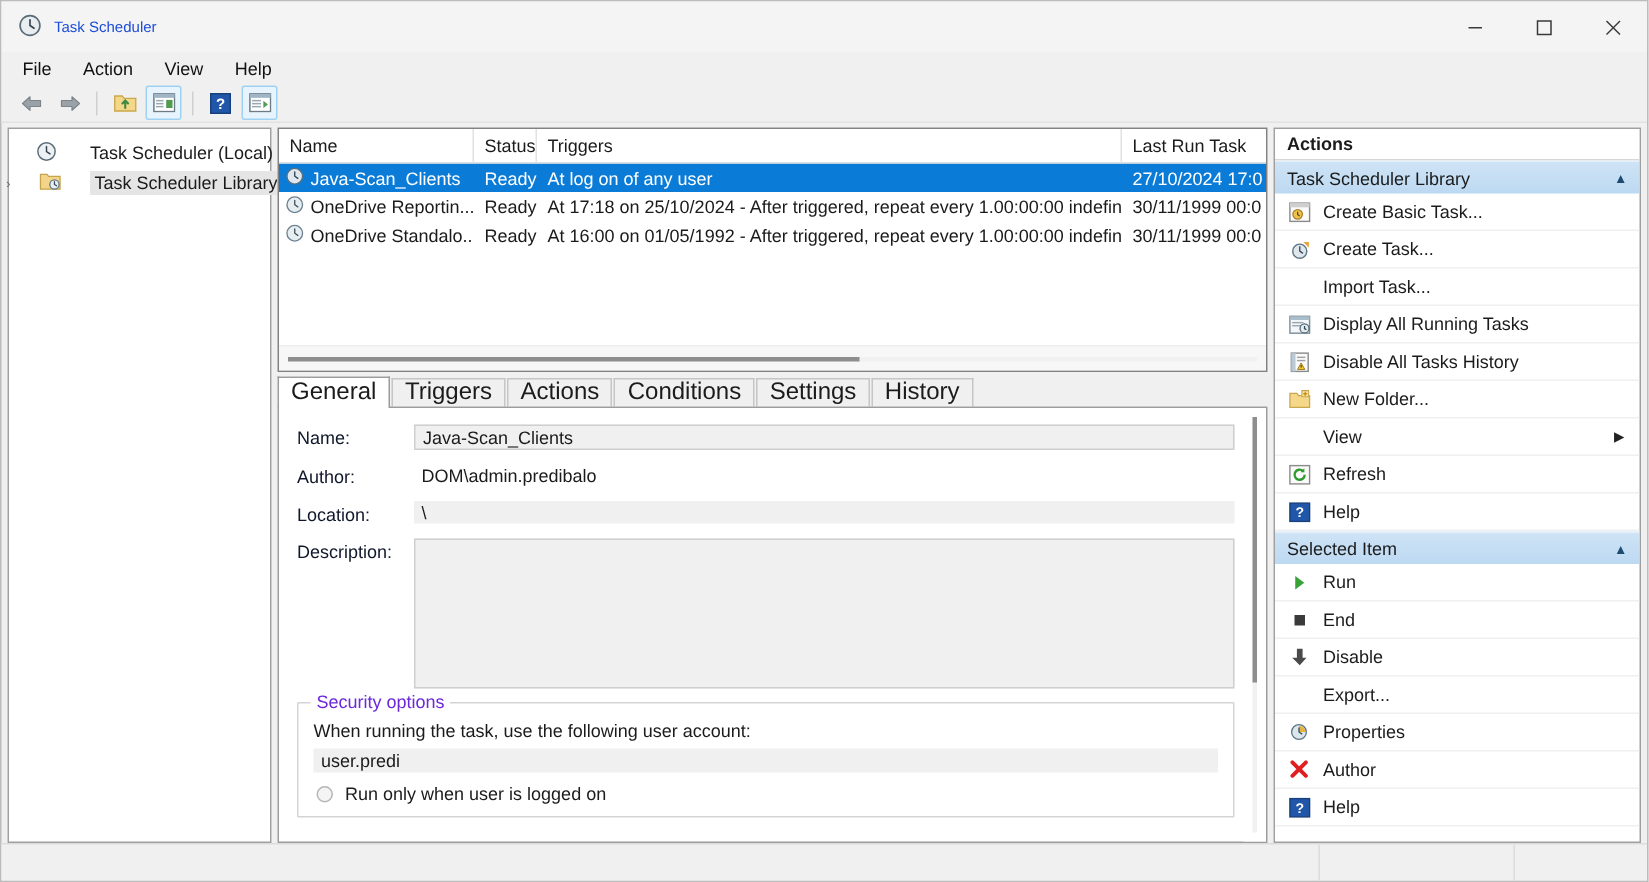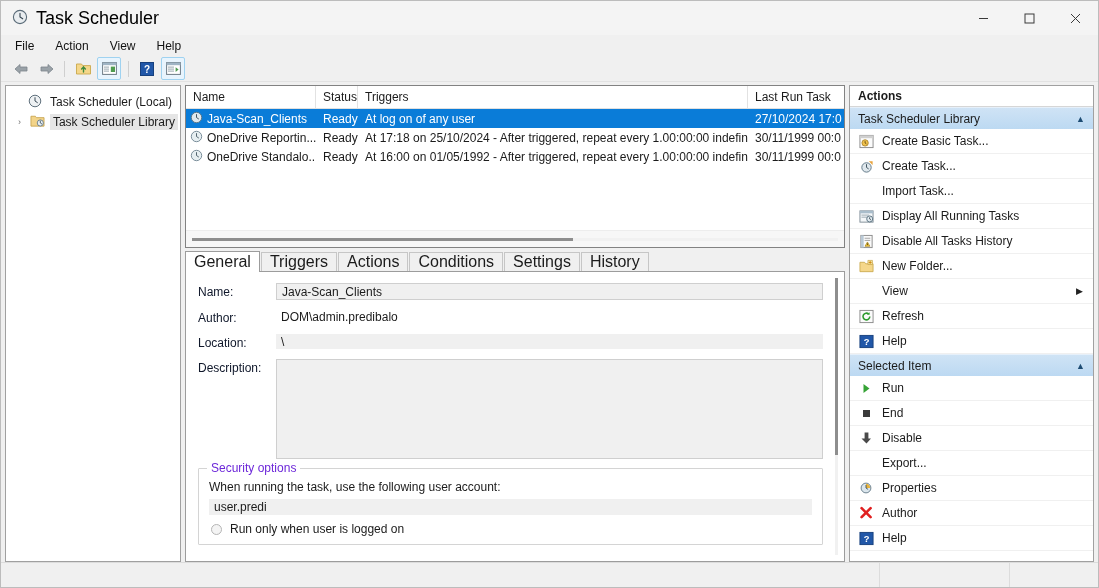--- a/index.html
+++ b/index.html
@@ -6,42 +6,42 @@
   body{
     width:1099px;height:588px;overflow:hidden;
     font-family:"Liberation Sans","DejaVu Sans",sans-serif;
     font-size:12px;color:#1b1b1b;background:#f0f0f0;
   }
   .window{position:absolute;inset:0;background:#f0f0f0;border:1px solid #bcbcbc;box-sizing:border-box;display:flex;flex-direction:column;}
 
   
   .titlebar{height:34px;background:#f4f4f4;display:flex;align-items:center;flex:0 0 auto;}
   .title-left{display:flex;align-items:center;padding-left:11px;gap:8px;}
-  .title-text{font-size:18px;color:#000000;}
+  .title-text{font-size:10px;color:#1d4ed8;}
   .win-buttons{margin-left:auto;display:flex;height:34px;}
   .win-btn{width:46px;height:34px;display:flex;align-items:center;justify-content:center;}
   .win-btn svg{display:block;}
 
   
   .menubar{height:21px;display:flex;align-items:center;padding-left:12px;gap:17px;background:#f0f0f0;flex:0 0 auto;}
   .menu-item{font-size:12px;color:#111;padding:1px 2px;}
 
   
   .toolbar{height:25px;background:#f0f0f0;display:flex;align-items:center;padding-left:9px;gap:3px;
            border-bottom:1px solid #e2e2e2;flex:0 0 auto;}
   .tb-btn{width:22px;height:21px;display:flex;align-items:center;justify-content:center;border-radius:2px;}
   .tb-btn.framed{border:1px solid #9fd2f0;background:#e8f4fd;}
   .tb-sep{width:1px;height:16px;background:#cfcfcf;margin:0 4px;}
 
   
   .content{flex:1 1 auto;display:flex;padding:3px 4px 0 4px;gap:4px;min-height:0;}
 
   
   .tree-pane{width:176px;background:#fff;border:1px solid #a0a0a0;box-sizing:border-box;padding:6px 2px 0 4px;}
-  .tree-row{display:flex;align-items:center;height:20px;gap:5px;padding-left:2px;}
+  .tree-row{display:flex;align-items:center;height:20px;gap:19px;padding-left:2px;justify-content:center;}
   .tree-row.child{padding-left:4px;}
   .tree-row.selected .tree-label{background:#e5e5e5;}
   .tree-label{font-size:12px;padding:1px 3px;white-space:nowrap;}
   .expander{width:11px;height:11px;display:flex;align-items:center;justify-content:center;color:#6d6d6d;font-size:9px;}
 
   
   .center{flex:1 1 auto;display:flex;flex-direction:column;min-width:0;gap:4px;}
 
   
   .list-pane{height:163px;background:#fff;border:1px solid #828282;box-sizing:border-box;display:flex;flex-direction:column;overflow:hidden;}

